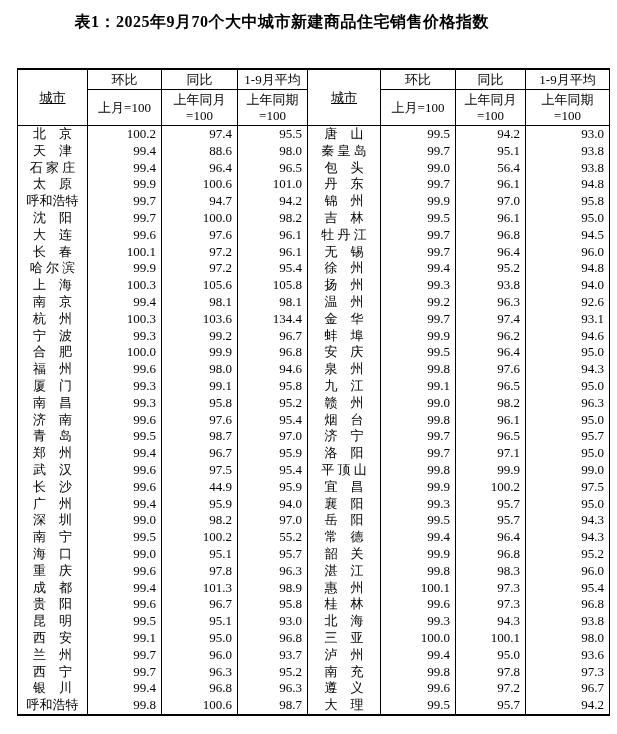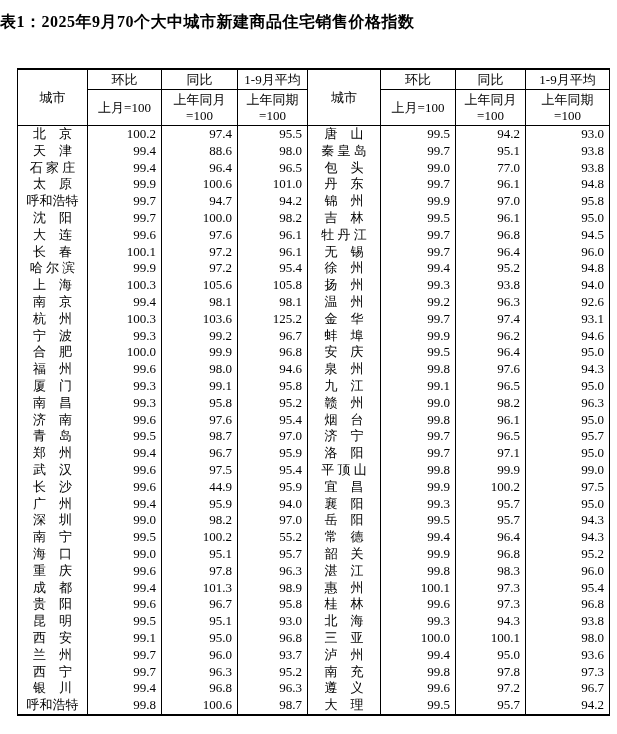--- a/index.html
+++ b/index.html
@@ -14,21 +14,21 @@
     width: 617px;
     height: 734px;
     background: #ffffff;
     overflow: hidden;
   }
   .title {
     position: absolute;
     top: 12px;
     left: 0;
     width: 489px;
-    text-align: left;
+    text-align: right;
     font-size: 16px;
     font-weight: bold;
     letter-spacing: 0.5px;
     white-space: nowrap;
   }
   table.price-table {
     position: absolute;
     left: 17px;
     top: 68px;
     border-collapse: collapse;
@@ -39,21 +39,21 @@
   }
   .price-table th, .price-table td {
     border: 1px solid #000;
     padding: 0;
     font-weight: normal;
     overflow: hidden;
     white-space: nowrap;
   }
   .price-table thead tr.h1 th { height: 19px; text-align: center; vertical-align: middle; }
   .price-table thead tr.h2 th { height: 35px; text-align: center; vertical-align: middle; line-height: 1.18; }
-  .price-table th.city-h { text-align: center; vertical-align: middle; }
+  .price-table th.city-h { text-align: center; vertical-align: middle; text-decoration: underline; }
   .price-table tbody td { height: 16.8px; line-height: 16.8px; border-top: none; border-bottom: none; }
   .price-table tbody td.city { text-align: center; padding: 0 4px; }
   .price-table tbody td.num { text-align: right; padding-right: 5px; font-family: "Liberation Serif", "DejaVu Serif", serif; }
   .sub2 { display: block; }
 </style>
 </head>
 <body>
 
 <div class="page">
 
@@ -123,21 +123,21 @@
           <td class="num">95.1</td>
           <td class="num">93.8</td>
         </tr>
         <tr>
           <td class="city">石 家 庄</td>
           <td class="num">99.4</td>
           <td class="num">96.4</td>
           <td class="num">96.5</td>
           <td class="city">包　头</td>
           <td class="num">99.0</td>
-          <td class="num">77.0</td>
+          <td class="num">56.4</td>
           <td class="num">93.8</td>
         </tr>
         <tr>
           <td class="city">太　原</td>
           <td class="num">99.9</td>
           <td class="num">100.6</td>
           <td class="num">101.0</td>
           <td class="city">丹　东</td>
           <td class="num">99.7</td>
           <td class="num">96.1</td>
@@ -210,21 +210,21 @@
           <td class="num">98.1</td>
           <td class="city">温　州</td>
           <td class="num">99.2</td>
           <td class="num">96.3</td>
           <td class="num">92.6</td>
         </tr>
         <tr>
           <td class="city">杭　州</td>
           <td class="num">100.3</td>
           <td class="num">103.6</td>
-          <td class="num">125.2</td>
+          <td class="num">134.4</td>
           <td class="city">金　华</td>
           <td class="num">99.7</td>
           <td class="num">97.4</td>
           <td class="num">93.1</td>
         </tr>
         <tr>
           <td class="city">宁　波</td>
           <td class="num">99.3</td>
           <td class="num">99.2</td>
           <td class="num">96.7</td>

